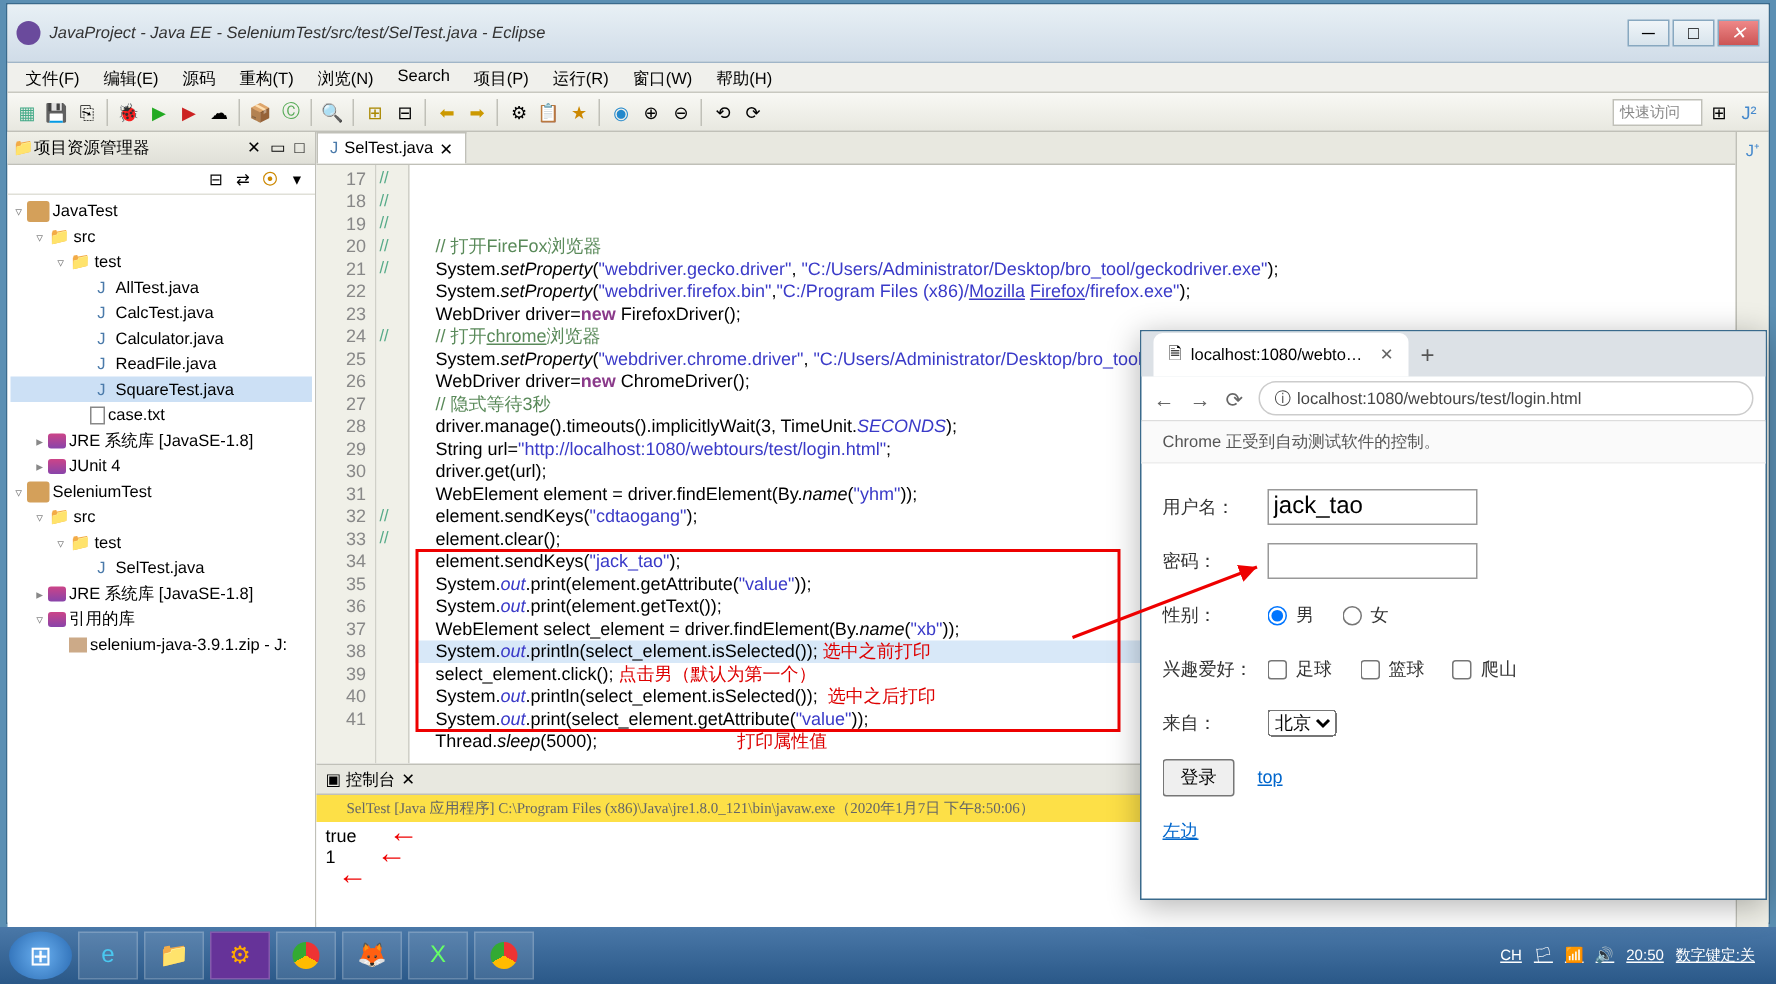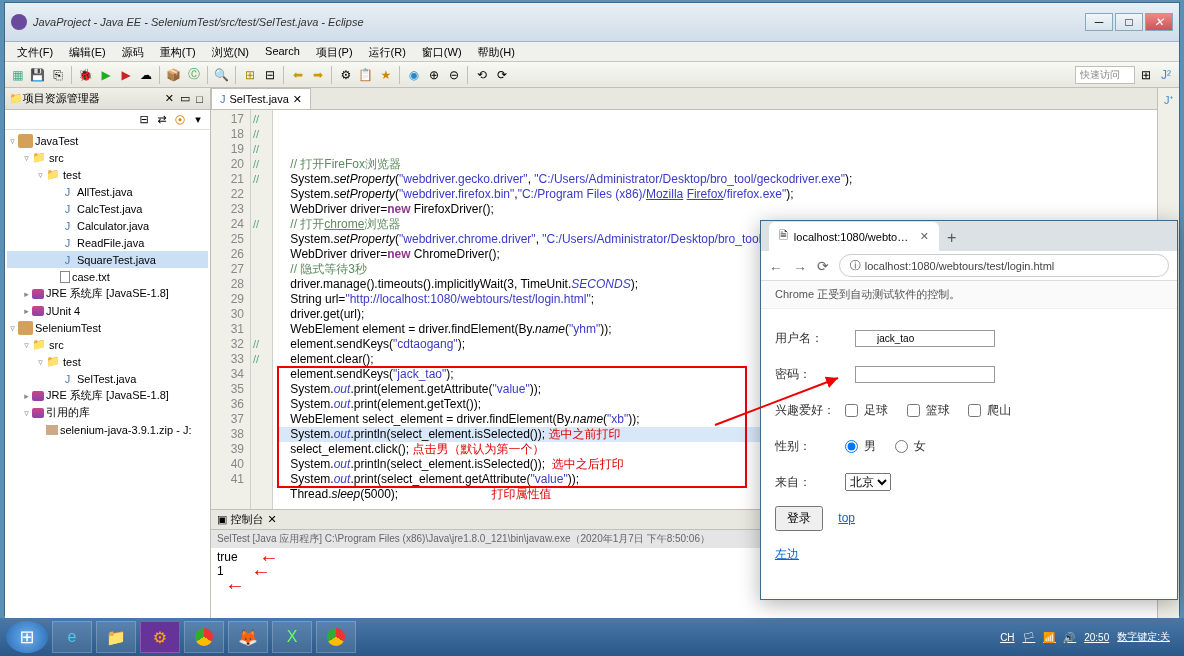--- a/index.html
+++ b/index.html
@@ -51,39 +51,39 @@
 .code .c-st { color:#3a3ac8; }
 .code .c-fd { color:#3a3ac8; font-style:italic; }
 .code .c-mt { font-style:italic; }
 .code .c-red { color:#d00; }
 .code .hl { background:#d8e8f8; display:block; }
 .redbox { position:absolute; border:2px solid #e00; pointer-events:none; }
 .redarrow { position:absolute; color:#e00; font-size:20px; pointer-events:none; }
 
 .console { height:122px; border-top:1px solid #c0c0b8; display:flex; flex-direction:column; }
 .conhdr { height:20px; background:#e8e8e0; border-bottom:1px solid #c0c0b8; display:flex; align-items:center; padding:0 6px; font-size:11px; }
-.coninfo { font-size:10px; color:#666; padding:2px 6px; background:#e5e5e5; }
+.coninfo { font-size:10px; color:#666; padding:2px 20px; background:#fde047;font-family:Liberation Serif, serif; }
 .conout { flex:1; background:#fff; font-family:Consolas,monospace; font-size:12px; padding:2px 6px; line-height:14px; position:relative; }
 .statusbar { height:18px; background:#e8e8e0; border-top:1px solid #c0c0b8; text-align:right; padding:2px 200px 2px 8px; font-size:10px; color:#555; }
 
 .right { width:22px; background:#f0f0e8; border-left:1px solid #c0c0b8; padding-top:4px; text-align:center; }
 
 .chrome { left:760px; top:220px; width:418px; height:380px; background:#fff; box-shadow:0 4px 20px rgba(0,0,0,.3); z-index:5; }
 .ctabs { height:30px; background:#dce1e6; display:flex; align-items:flex-end; padding:0 8px; }
 .ctab { background:#fff; border-radius:6px 6px 0 0; padding:5px 10px; display:flex; align-items:center; gap:6px; font-size:11px; max-width:170px; }
 .ctab .x { color:#666; cursor:pointer; }
 .newtab { padding:4px 8px; color:#555; cursor:pointer; font-size:16px; }
 .caddr { height:30px; display:flex; align-items:center; padding:0 8px; gap:10px; border-bottom:1px solid #ddd; }
 .caddr .nav { color:#666; cursor:pointer; font-size:14px; }
 .caddr .url { flex:1; border:1px solid #ccc; border-radius:12px; padding:3px 10px; font-size:11px; color:#444; display:flex; align-items:center; gap:4px; }
 .cinfo { background:#fafafa; padding:6px 14px; font-size:11px; color:#555; border-bottom:1px solid #eee; }
 .cbody { padding:14px; font-size:12px; line-height:30px; color:#333; }
 .cbody .row { display:flex; align-items:center; gap:6px; margin-bottom:6px; }
 .cbody label { min-width:64px; }
-.cbody input[type=text],.cbody input[type=password] { border:1px solid #999; padding:2px 21px; width:140px; font-size:10px;margin-left:10px; }
+.cbody input[type=text],.cbody input[type=password] { border:1px solid #999; padding:2px 3px; width:140px; font-size:16px; }
 .cbody select { font-size:12px; }
 .cbody button { padding:2px 10px; font-size:12px; }
 .cbody a { color:#06c; text-decoration:underline; cursor:pointer; }
 
 .taskbar { position:absolute; bottom:0; left:0; right:0; height:38px; background:linear-gradient(#4a78a8,#2a5888); display:flex; align-items:center; padding:0 6px; }
 .startbtn { width:42px; height:32px; background:radial-gradient(circle,#6ab0f0,#2868b0); border-radius:50%; cursor:pointer; display:flex; align-items:center; justify-content:center; color:#fff; font-size:18px; }
 .tbicon { width:40px; height:32px; margin-left:4px; background:rgba(255,255,255,.1); border:1px solid rgba(255,255,255,.2); display:flex; align-items:center; justify-content:center; cursor:pointer; font-size:16px; }
 .tray { margin-left:auto; display:flex; align-items:center; gap:8px; color:#fff; font-size:10px; padding-right:8px;text-decoration:underline; }
 
 svg.arrowline { position:absolute; pointer-events:none; z-index:10; }
@@ -318,28 +318,28 @@
   <div class="cinfo">Chrome 正受到自动测试软件的控制。</div>
   <div class="cbody">
     <div class="row">
         <label>用户名：</label>
         <input type="text" value="jack_tao" style="">
       </div>
     <div class="row">
         <label>密码：</label>
         <input type="password" style="">
       </div>
+    <div class="row"><label>性别：</label>
+      <input type="radio" checked="" style=""><span>男</span>&nbsp;&nbsp;
+      <input type="radio" style=""><span>女</span>
+    </div>
     <div class="row"><label>兴趣爱好：</label>
       <input type="checkbox" style=""><span>足球</span>&nbsp;&nbsp;
       <input type="checkbox" style=""><span>篮球</span>&nbsp;&nbsp;
       <input type="checkbox" style=""><span>爬山</span>
-    </div>
-    <div class="row"><label>性别：</label>
-      <input type="radio" checked="" style=""><span>男</span>&nbsp;&nbsp;
-      <input type="radio" style=""><span>女</span>
     </div>
     <div class="row">
         <label>来自：</label>
       <select><option>北京</option></select>
     </div>
     <div class="row">
       <button>登录</button>&nbsp;
       <a>top</a>
     </div>
     <div class="row">

